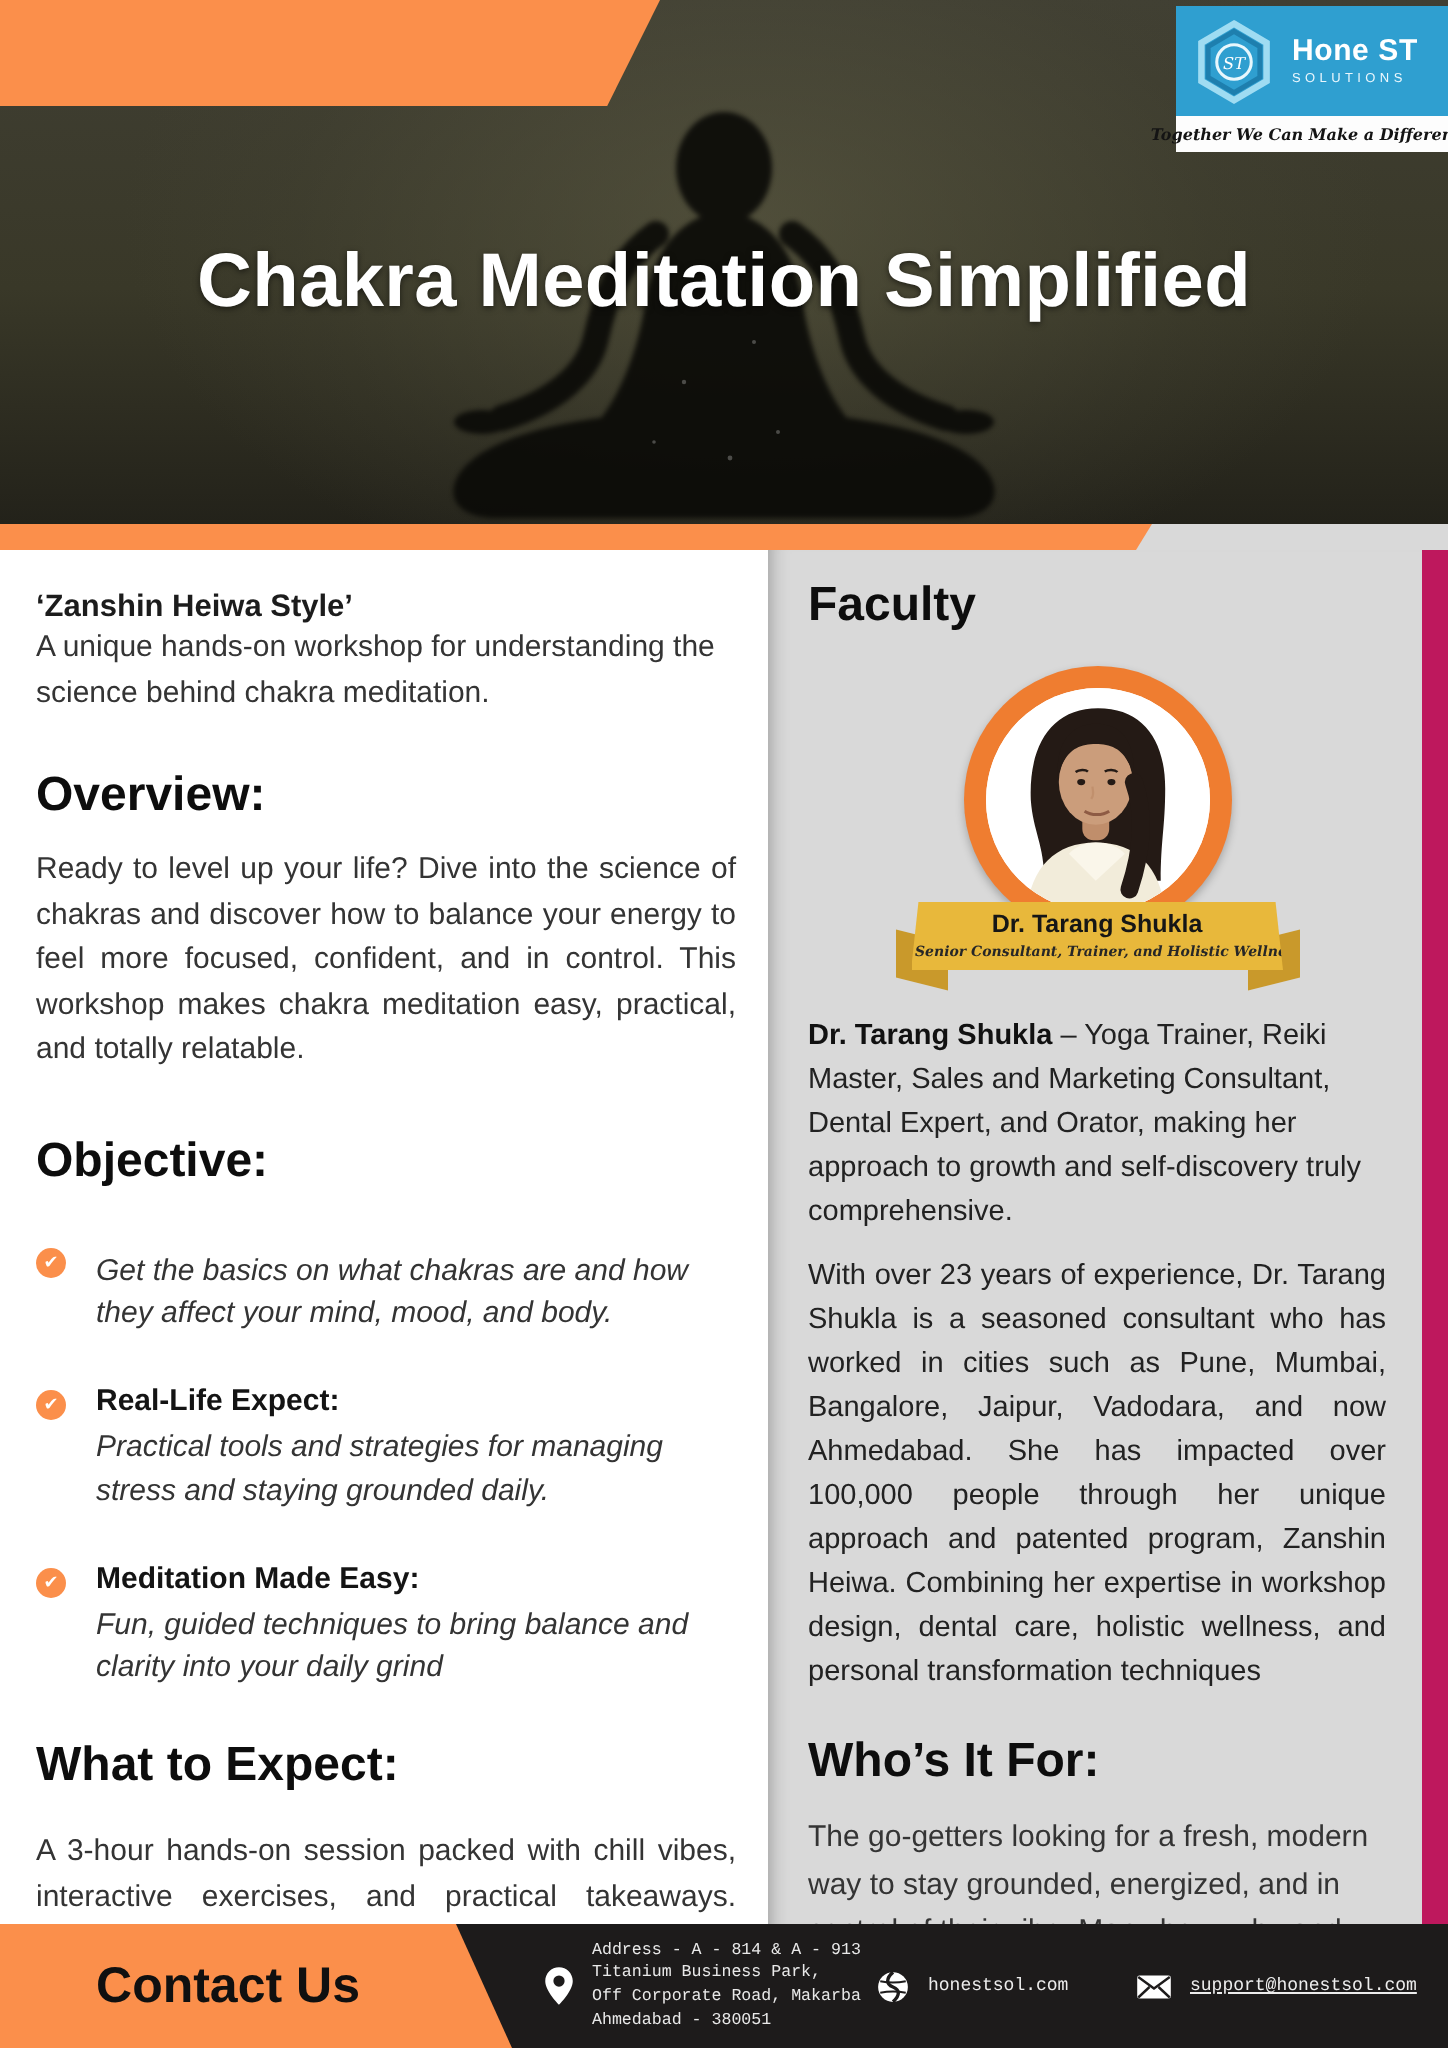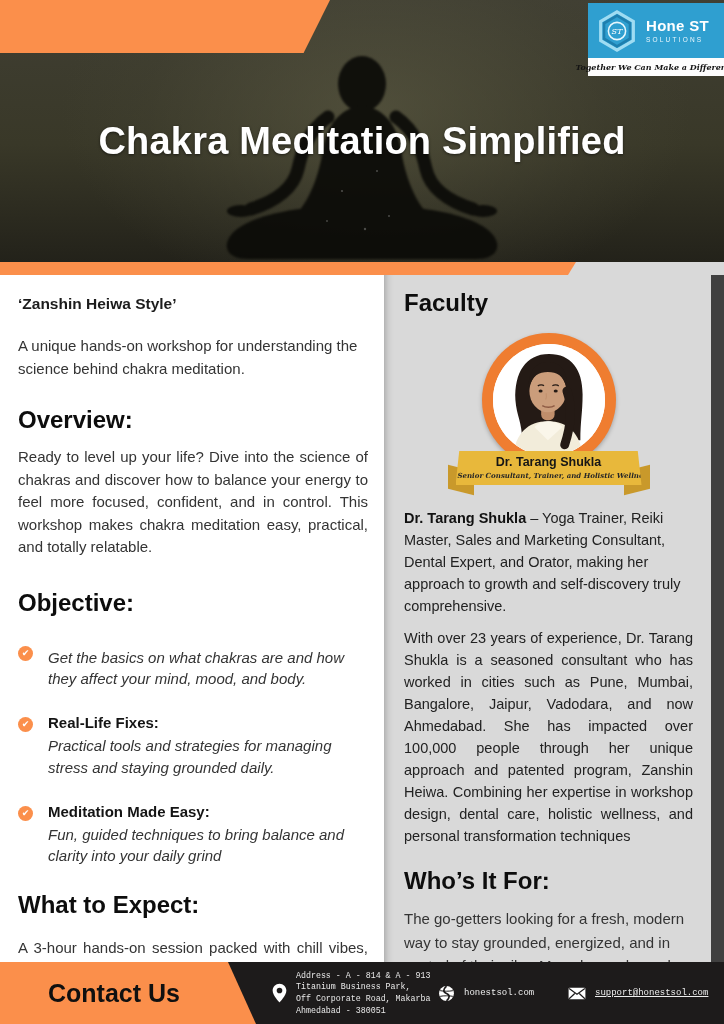--- a/index.html
+++ b/index.html
@@ -1,19 +1,19 @@
 <!DOCTYPE html>
 <html><head>
 <meta charset="utf-8">
 <style>
   * { margin:0; padding:0; box-sizing:border-box; }
   html,body { background:#888; }
   .page {
     position:relative; width:724px; height:1024px; margin:0 auto;
-    background:#404040; overflow:hidden;
+    background:#be185d; overflow:hidden;
     font-family:"Liberation Sans", sans-serif;
   }
 
   
   .header {
     position:relative; width:724px; height:262px;
     background:
       radial-gradient(ellipse 420px 260px at 52% 42%, rgba(96,94,70,.55) 0%, rgba(70,69,52,.25) 55%, rgba(0,0,0,0) 75%),
       linear-gradient(180deg, #403f33 0%, #393828 55%, #23221a 100%);
     overflow:hidden;
@@ -54,21 +54,21 @@
   .main { display:flex; width:724px; height:687px; }
   .left-col { width:384px; background:#fff; padding:14px 16px 0 18px; }
   .right-col {
     width:327px; background:var(--gray); padding:6px 18px 0 20px;
     box-shadow:inset 10px 0 10px -10px rgba(0,0,0,.35);
   }
 
   .style-label { font-size:15.5px; font-weight:bold; color:#1c1c1c; margin-top:6px; }
   .body-text { font-size:15px; color:#343434; line-height:1.5; }
   .just { text-align:justify; }
-  .intro { margin-top:22px; }
+  .intro { }
   h2.sec { font-size:24px; font-weight:bold; color:#0d0d0d; }
   .h-overview { margin-top:26px; }
   .h-objective { margin-top:30px; }
   .h-expect { margin-top:24px; }
   .overview-p { margin-top:12px; }
   .expect-p { margin-top:18px; }
 
   .obj-item { display:flex; margin-top:24px; }
   .obj-item.first { margin-top:26px; }
   .check-icon {
@@ -203,21 +203,21 @@
 
       <div class="obj-item first">
         <div class="check-icon">✔</div>
         <div class="obj-body">
           <div class="obj-text">Get the basics on what chakras are and how they affect your mind, mood, and body.</div>
         </div>
       </div>
       <div class="obj-item">
         <div class="check-icon">✔</div>
         <div class="obj-body">
-          <div class="obj-title">Real-Life Fixes:</div>
+          <div class="obj-title">Real-Life Expect:</div>
           <div class="obj-text">Practical tools and strategies for managing stress and staying grounded daily.</div>
         </div>
       </div>
       <div class="obj-item">
         <div class="check-icon">✔</div>
         <div class="obj-body">
           <div class="obj-title">Meditation Made Easy:</div>
           <div class="obj-text">Fun, guided techniques to bring balance and clarity into your daily grind</div>
         </div>
       </div>

